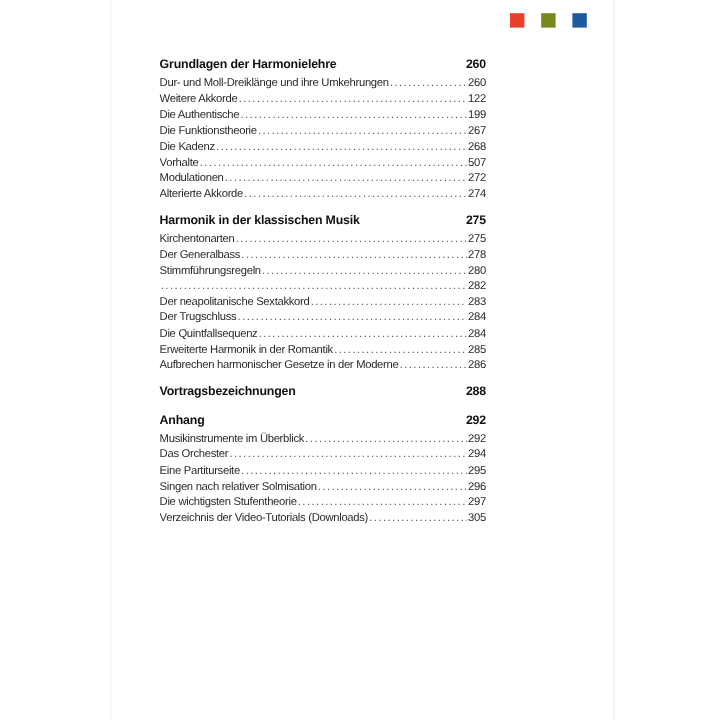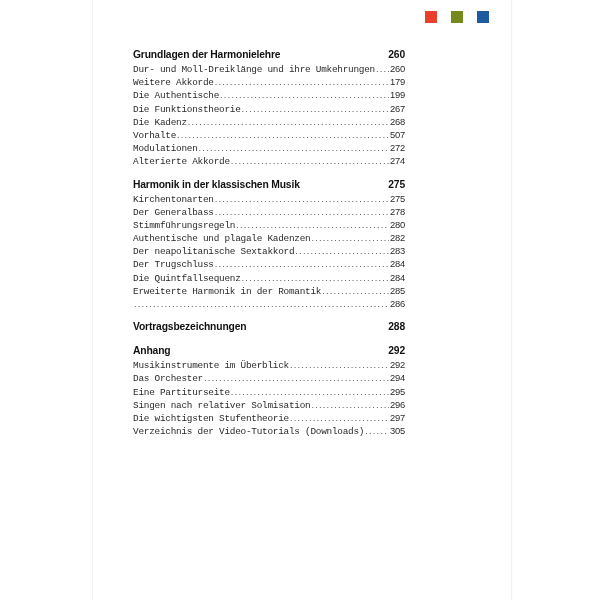--- a/index.html
+++ b/index.html
@@ -46,21 +46,21 @@
     }
     .row {
       display: flex; align-items: baseline;
       font-size: 9.4px;
       height: 13.2px; line-height: 13.2px;
       letter-spacing: -0.25px;
       color: #2a2a2a;
       white-space: nowrap;
       overflow: hidden;
     }
-    .row .label { flex: 0 0 auto; font-family: Liberation Mono, monospace; }
+    .row .label { flex: 0 0 auto; }
     .row .leader {
       flex: 1 1 auto;
       overflow: hidden;
       color: #555;
       margin: 0 1px;
       letter-spacing: 1.2px;
     }
     .row .leader::before {
       content: "....................................................................................................................................................";
     }
@@ -85,21 +85,21 @@
       <span>260</span>
     </div>
     <div class="row">
         <span class="label">Dur- und Moll-Dreiklänge und ihre Umkehrungen</span>
         <span class="leader"></span>
         <span class="page-num">260</span>
       </div>
     <div class="row">
         <span class="label">Weitere Akkorde</span>
         <span class="leader"></span>
-        <span class="page-num">179</span>
+        <span class="page-num">122</span>
       </div>
     <div class="row">
         <span class="label">Die Authentische</span>
         <span class="leader"></span>
         <span class="page-num">199</span>
       </div>
     <div class="row">
         <span class="label">Die Funktionstheorie</span>
         <span class="leader"></span>
         <span class="page-num">267</span>
@@ -140,21 +140,20 @@
         <span class="label">Der Generalbass</span>
         <span class="leader"></span>
         <span class="page-num">278</span>
       </div>
     <div class="row">
         <span class="label">Stimmführungsregeln</span>
         <span class="leader"></span>
         <span class="page-num">280</span>
       </div>
     <div class="row">
-        <span class="label">Authentische und plagale Kadenzen</span>
         <span class="leader"></span>
         <span class="page-num">282</span>
       </div>
     <div class="row">
         <span class="label">Der neapolitanische Sextakkord</span>
         <span class="leader"></span>
         <span class="page-num">283</span>
       </div>
     <div class="row">
         <span class="label">Der Trugschluss</span>
@@ -165,20 +164,21 @@
         <span class="label">Die Quintfallsequenz</span>
         <span class="leader"></span>
         <span class="page-num">284</span>
       </div>
     <div class="row">
         <span class="label">Erweiterte Harmonik in der Romantik</span>
         <span class="leader"></span>
         <span class="page-num">285</span>
       </div>
     <div class="row">
+        <span class="label">Aufbrechen harmonischer Gesetze in der Moderne</span>
         <span class="leader"></span>
         <span class="page-num">286</span>
       </div>
   </div>
 
   <div class="section">
     <div class="section-head">
       <span>Vortragsbezeichnungen</span>
       <span>288</span>
     </div>

